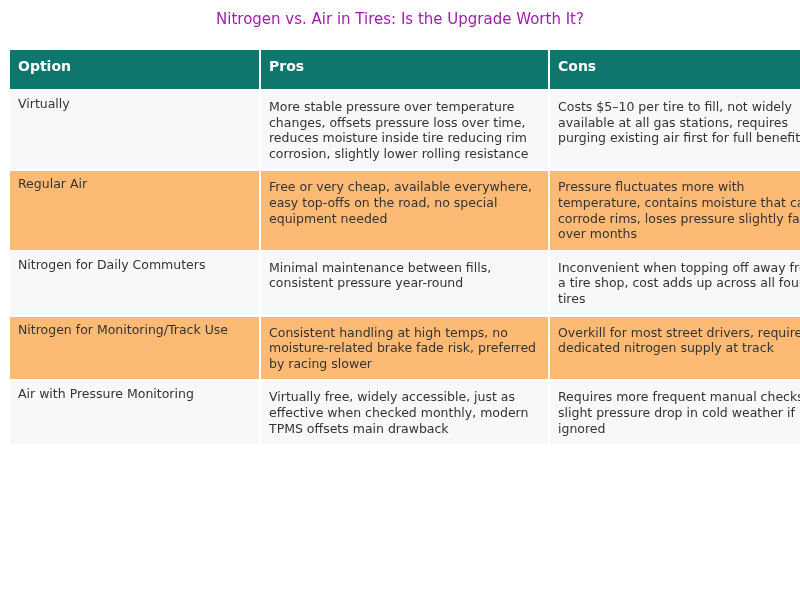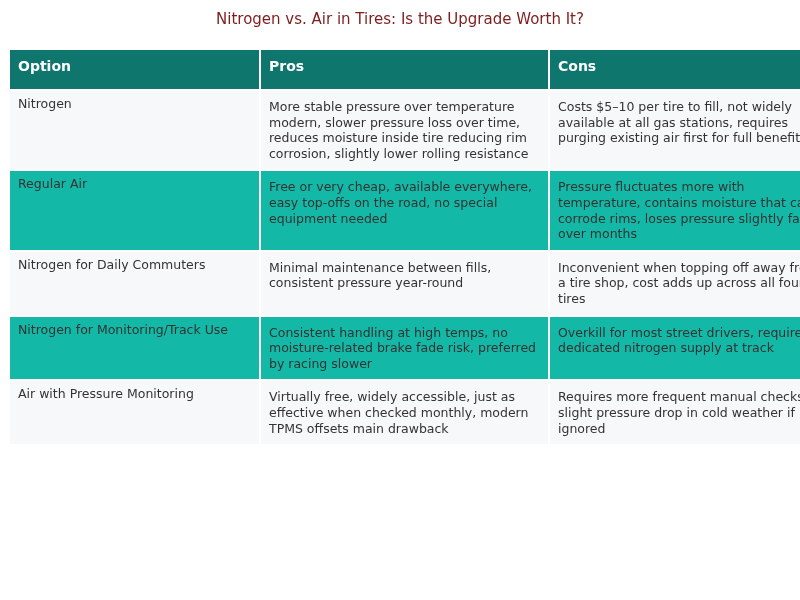--- a/index.html
+++ b/index.html
@@ -11,21 +11,21 @@
       overflow: hidden;
       font-family: "DejaVu Sans", sans-serif;
     }
     .title {
       position: absolute;
       top: 9px;
       left: 0;
       width: 800px;
       text-align: center;
       font-size: 15px;
-      color: #7f1d1d;
+      color: #a21caf;
       line-height: 20px;
     }
     .table {
       position: absolute;
       top: 50px;
       left: 10px;
       width: 780px;
       border-collapse: separate;
       border-spacing: 2px 2px;
       margin: -2px;
@@ -46,42 +46,42 @@
       font-size: 12.5px;
       line-height: 15.6px;
       color: #333333;
       vertical-align: top;
       padding: 8px 8px 8px 8px;
     }
     .table td.opt {
       padding-top: 5px;
     }
     .table tr.odd td { background: #f7f8fa; }
-    .table tr.even td { background: #14b8a6; }
+    .table tr.even td { background: #fdba74; }
     .c1 { width: 233px; }
     .c2 { width: 271px; margin-top: 46px; }
     .c3 { width: 272px; }
   </style>
 </head>
 <body>
 
 <div class="title">Nitrogen vs. Air in Tires: Is the Upgrade Worth It?</div>
 
 <table class="table">
   <thead>
     <tr>
       <th class="c1">Option</th>
       <th class="c2">Pros</th>
       <th class="c3">Cons</th>
     </tr>
   </thead>
   <tbody>
     <tr class="odd" style="height:76px">
-      <td class="opt">Nitrogen</td>
-      <td>More stable pressure over temperature modern, slower pressure loss over time, reduces moisture inside tire reducing rim corrosion, slightly lower rolling resistance</td>
+      <td class="opt">Virtually</td>
+      <td>More stable pressure over temperature changes, offsets pressure loss over time, reduces moisture inside tire reducing rim corrosion, slightly lower rolling resistance</td>
       <td>Costs $5–10 per tire to fill, not widely available at all gas stations, requires purging existing air first for full benefit</td>
     </tr>
     <tr class="even" style="height:74px">
       <td class="opt">Regular Air</td>
       <td>Free or very cheap, available everywhere, easy top-offs on the road, no special equipment needed</td>
       <td>Pressure fluctuates more with temperature, contains moisture that can corrode rims, loses pressure slightly faster over months</td>
     </tr>
     <tr class="odd" style="height:59px">
       <td class="opt">Nitrogen for Daily Commuters</td>
       <td>Minimal maintenance between fills, consistent pressure year-round</td>

